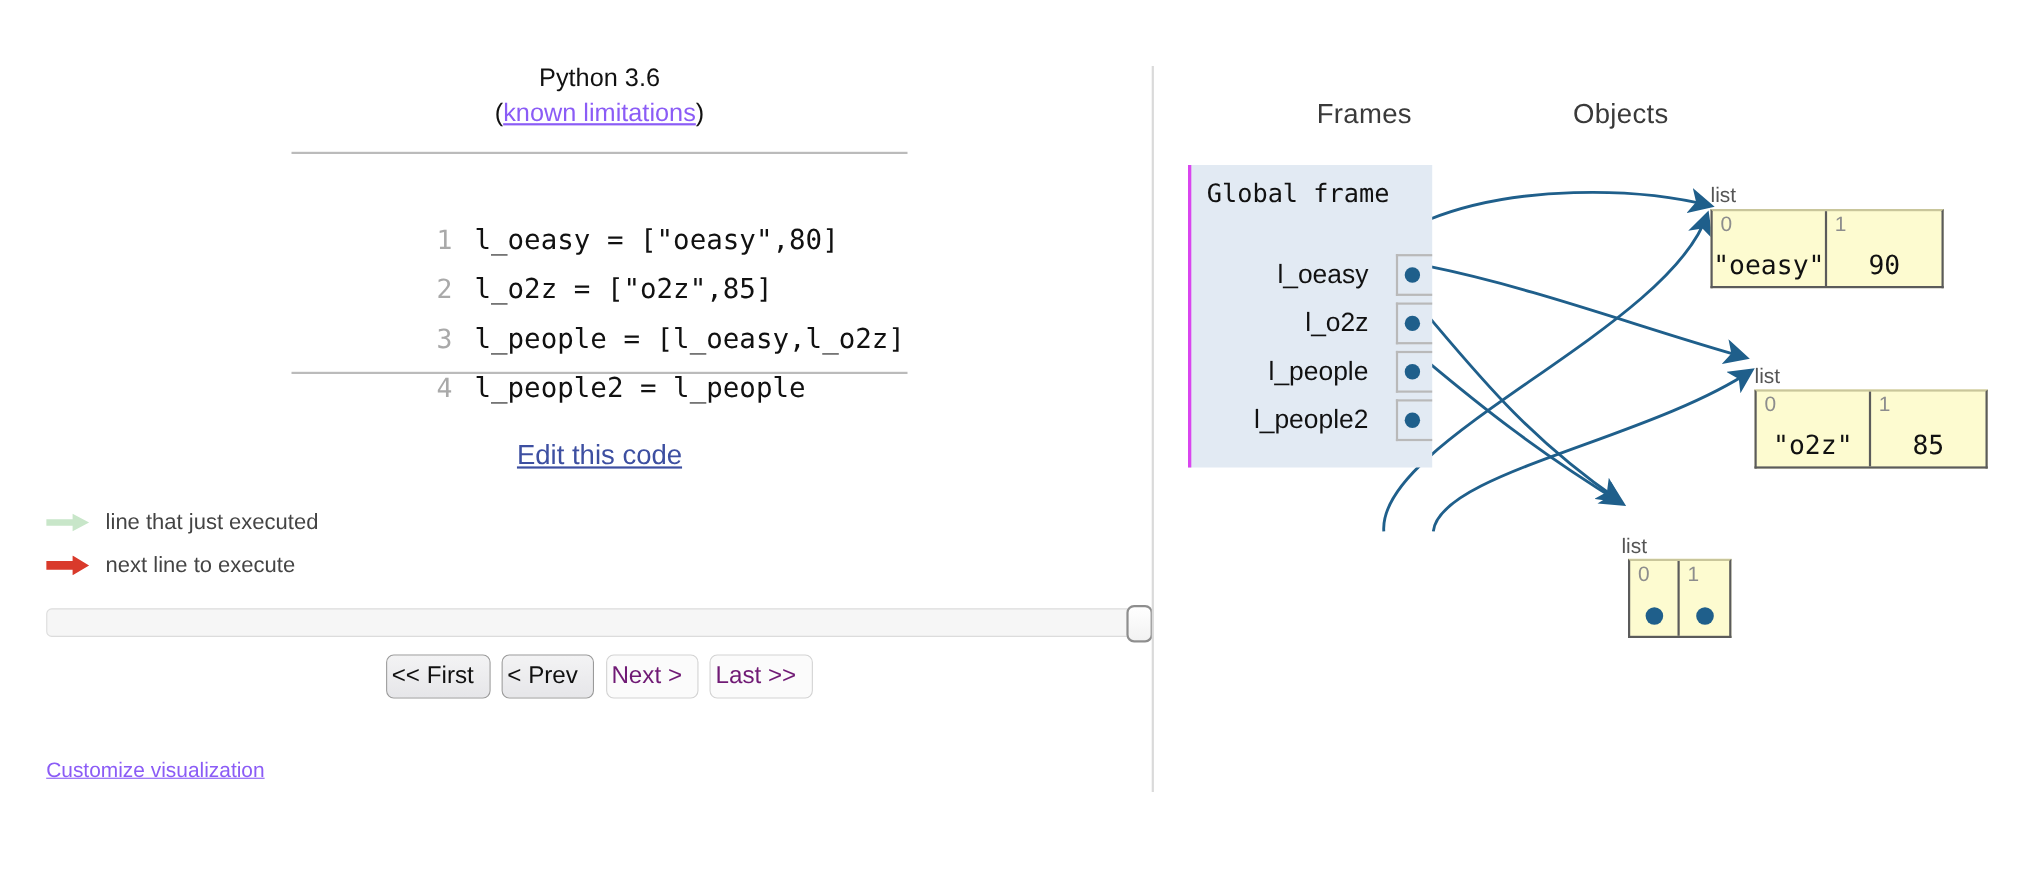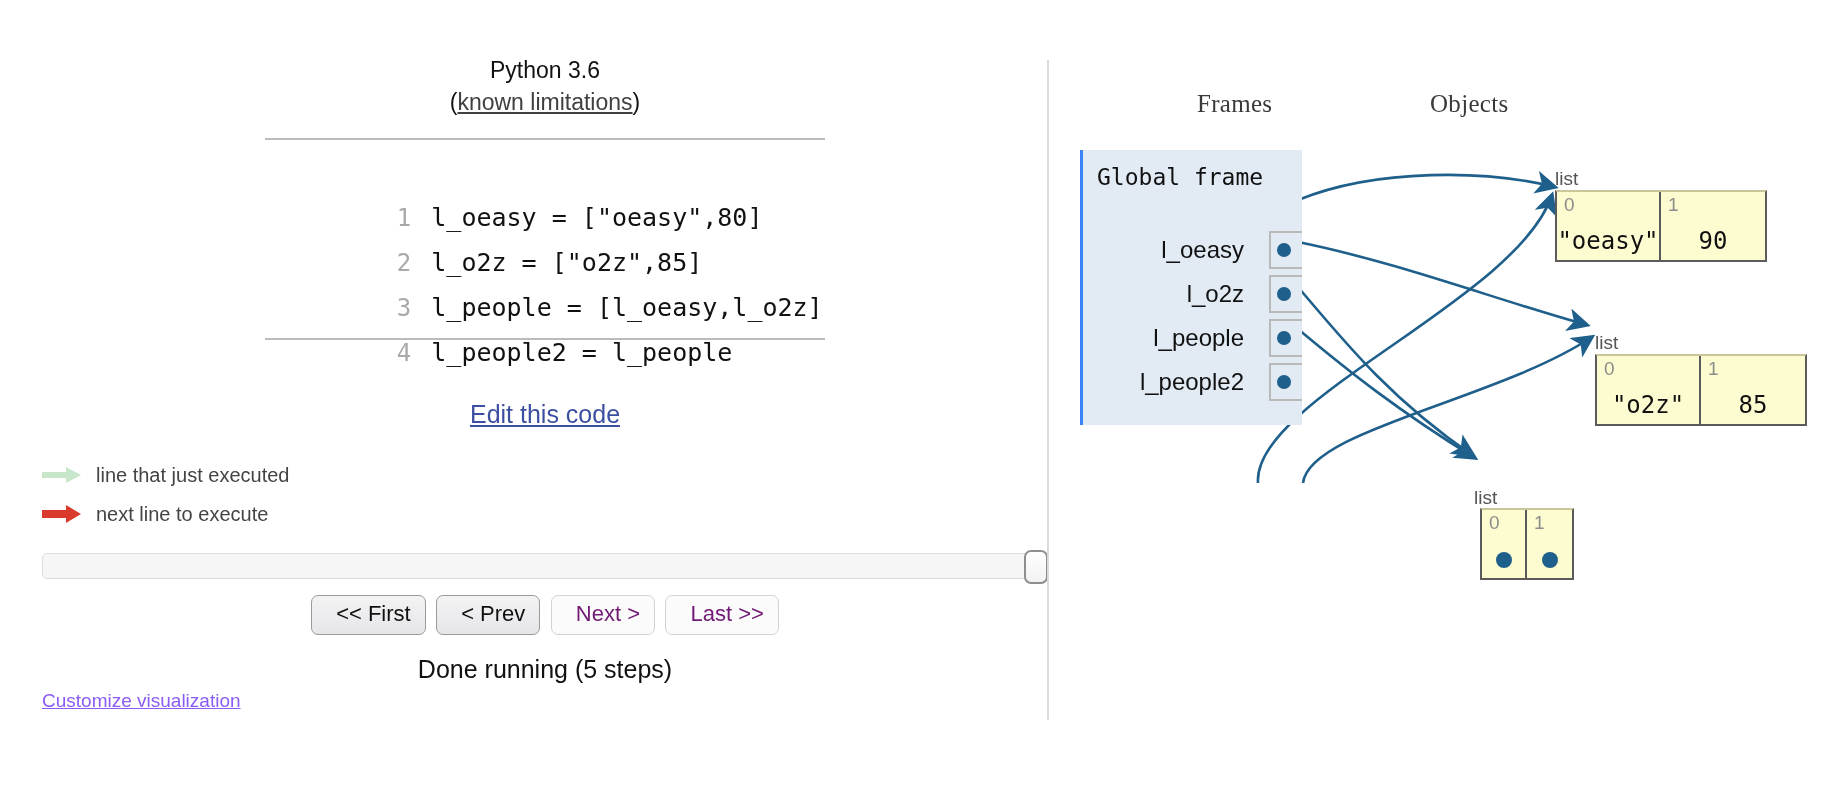--- a/index.html
+++ b/index.html
@@ -26,21 +26,21 @@
   #code-header {
     position: absolute;
     left: 265px; top: 54px;
     width: 560px;
     text-align: center;
     font-size: 23px;
     line-height: 32px;
     color: #111;
   }
   #code-header a {
-    color: #404040;
+    color: #8b5cf6;
     text-decoration: underline;
   }
 
   #code-block {
     position: absolute;
     left: 265px; top: 138px;
     width: 560px;
     border-top: 2px solid #bbb;
     border-bottom: 2px solid #bbb;
     padding: 10px 0 8px 0;
@@ -127,21 +127,21 @@
     position: absolute;
     left: 265px; top: 595px;
     width: 560px;
     text-align: center;
     white-space: nowrap;
   }
   .ctrl-btn {
     display: inline-block;
     font-family: "Liberation Sans", sans-serif;
     font-size: 22px;
-    padding: 5px 14px 7px 24px;
+    padding: 5px 14px 7px 4px;
     margin: 0 3px;
     border: 1px solid #9a9a9a;
     border-radius: 7px;
     background: linear-gradient(#f3f3f4, #e6e6e9);
     color: #101010;
     cursor: pointer;
   }
   .ctrl-btn.disabled {
     border-color: #d3d3d3;
     background: #fbfbfb;
@@ -180,32 +180,31 @@
     position: absolute;
     left: 1047px; top: 0;
     width: 795px; height: 802px;
   }
 
   .col-header {
     position: absolute;
     font-size: 25px;
     color: #3a3a3a;
     letter-spacing: .3px;
-    font-family: Liberation Serif, serif;
   }
   #frames-header { left: 150px; top: 90px; }
   #objects-header { left: 383px; top: 90px; }
 
   
   #global-frame {
     position: absolute;
     left: 33px; top: 150px;
     width: 222px; height: 275px;
     background: #e2eaf3;
-    border-left: 3px solid #3b82f6;
+    border-left: 3px solid #d946ef;
     box-sizing: border-box;
   }
   #global-frame-title {
     position: absolute;
     left: 14px; top: 14px;
     font-family: "DejaVu Sans Mono", monospace;
     font-size: 23px;
     color: #111;
   }
   .var-row {
@@ -342,21 +341,20 @@
     <div id="slider-handle"></div>
   </div>
 
   <div id="controls">
     <span class="ctrl-btn">&lt;&lt; First</span>
     <span class="ctrl-btn">&lt; Prev</span>
     <span class="ctrl-btn disabled">Next &gt;</span>
     <span class="ctrl-btn disabled">Last &gt;&gt;</span>
   </div>
 
-  <div id="status-text">Done running (5 steps)</div>
 
   <a href="#" id="customize-link">Customize visualization</a>
 </div>
 
 <div id="divider"></div>
 
 <div id="right-pane">
 
   <div class="col-header" id="frames-header">Frames</div>
   <div class="col-header" id="objects-header">Objects</div>

